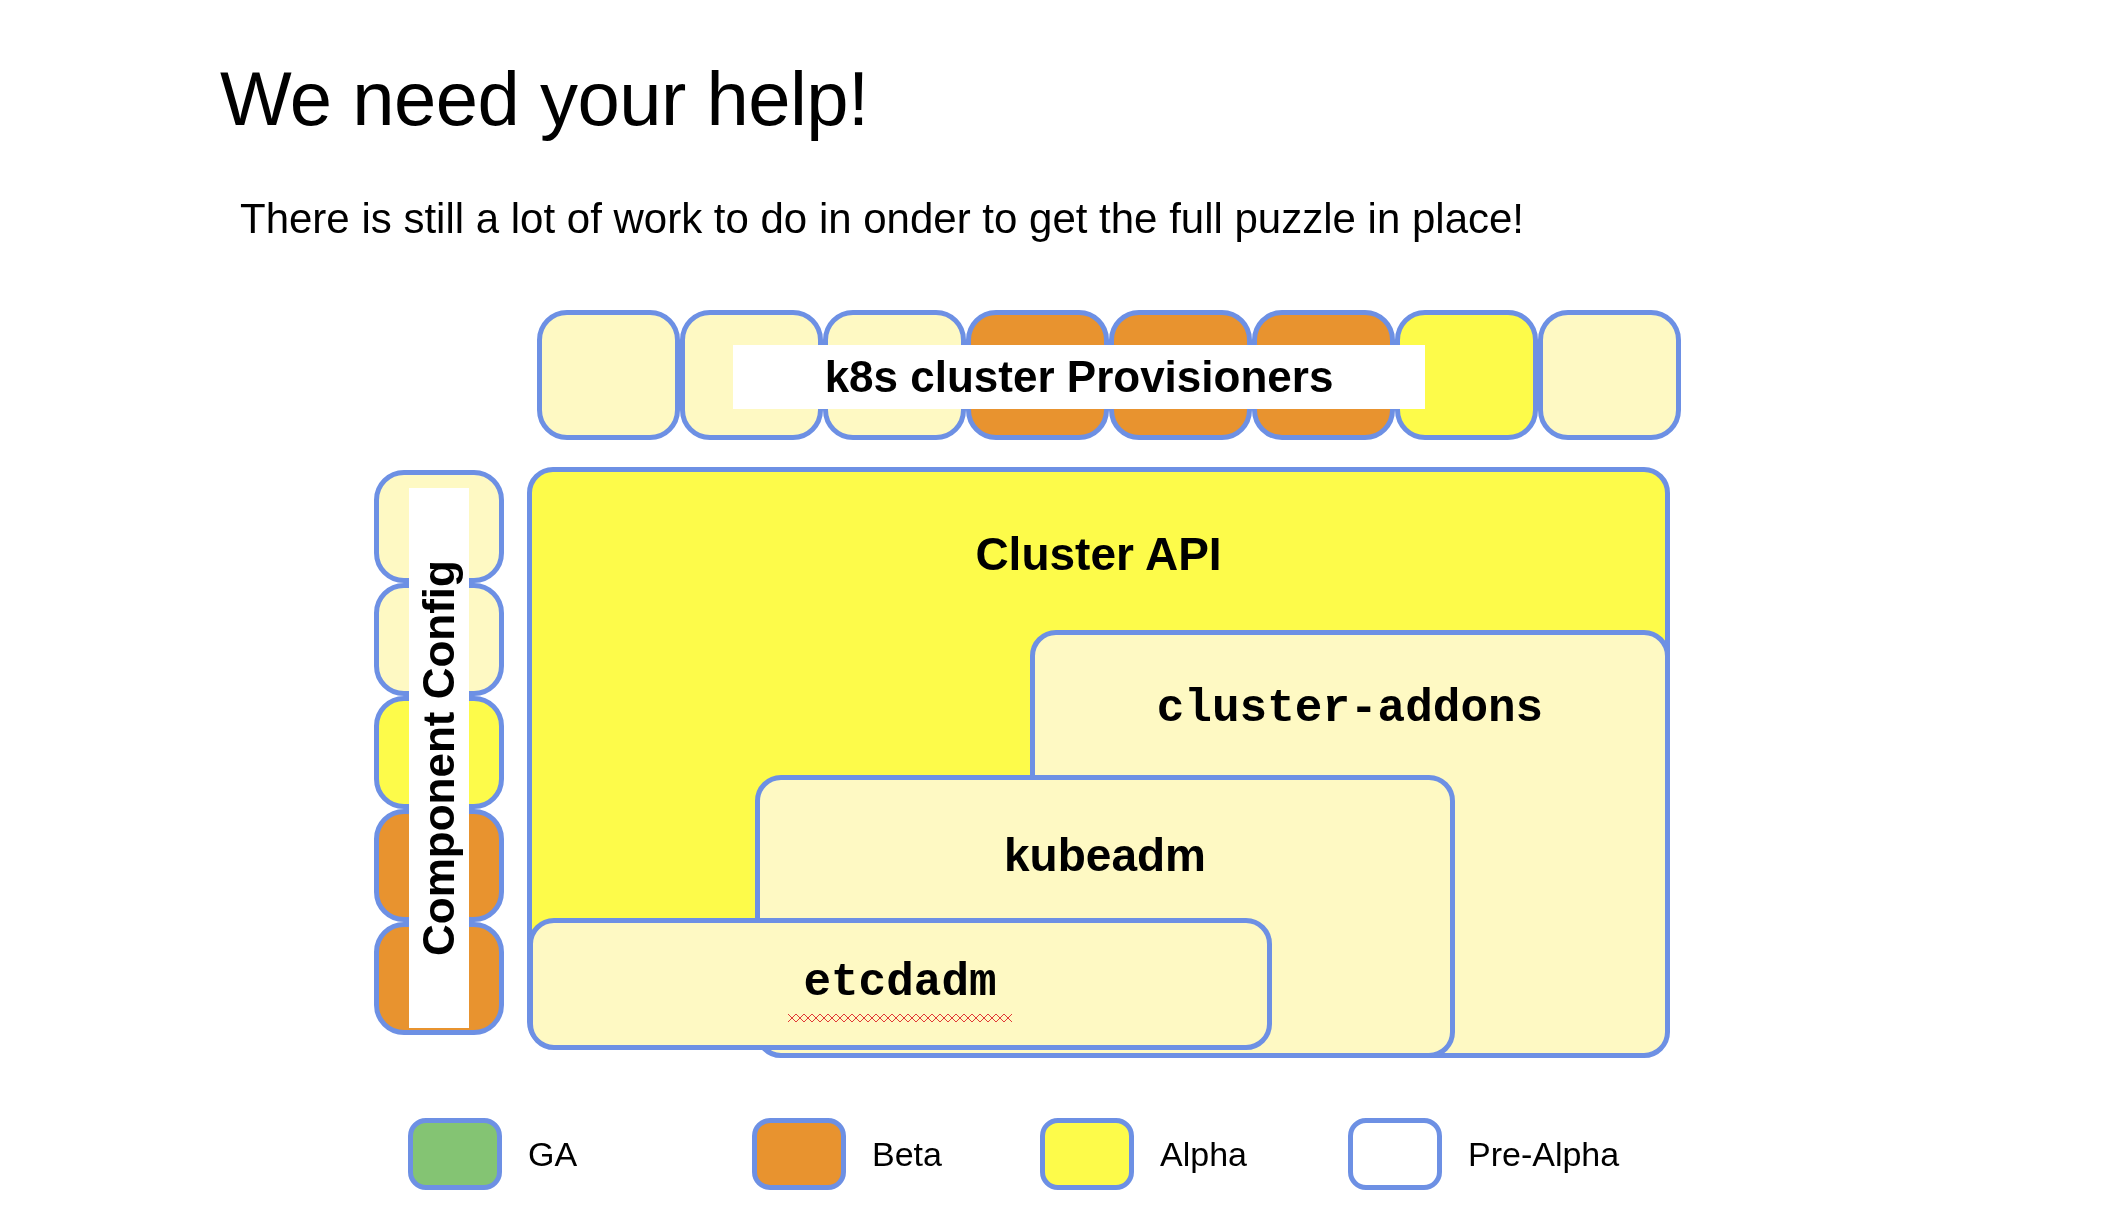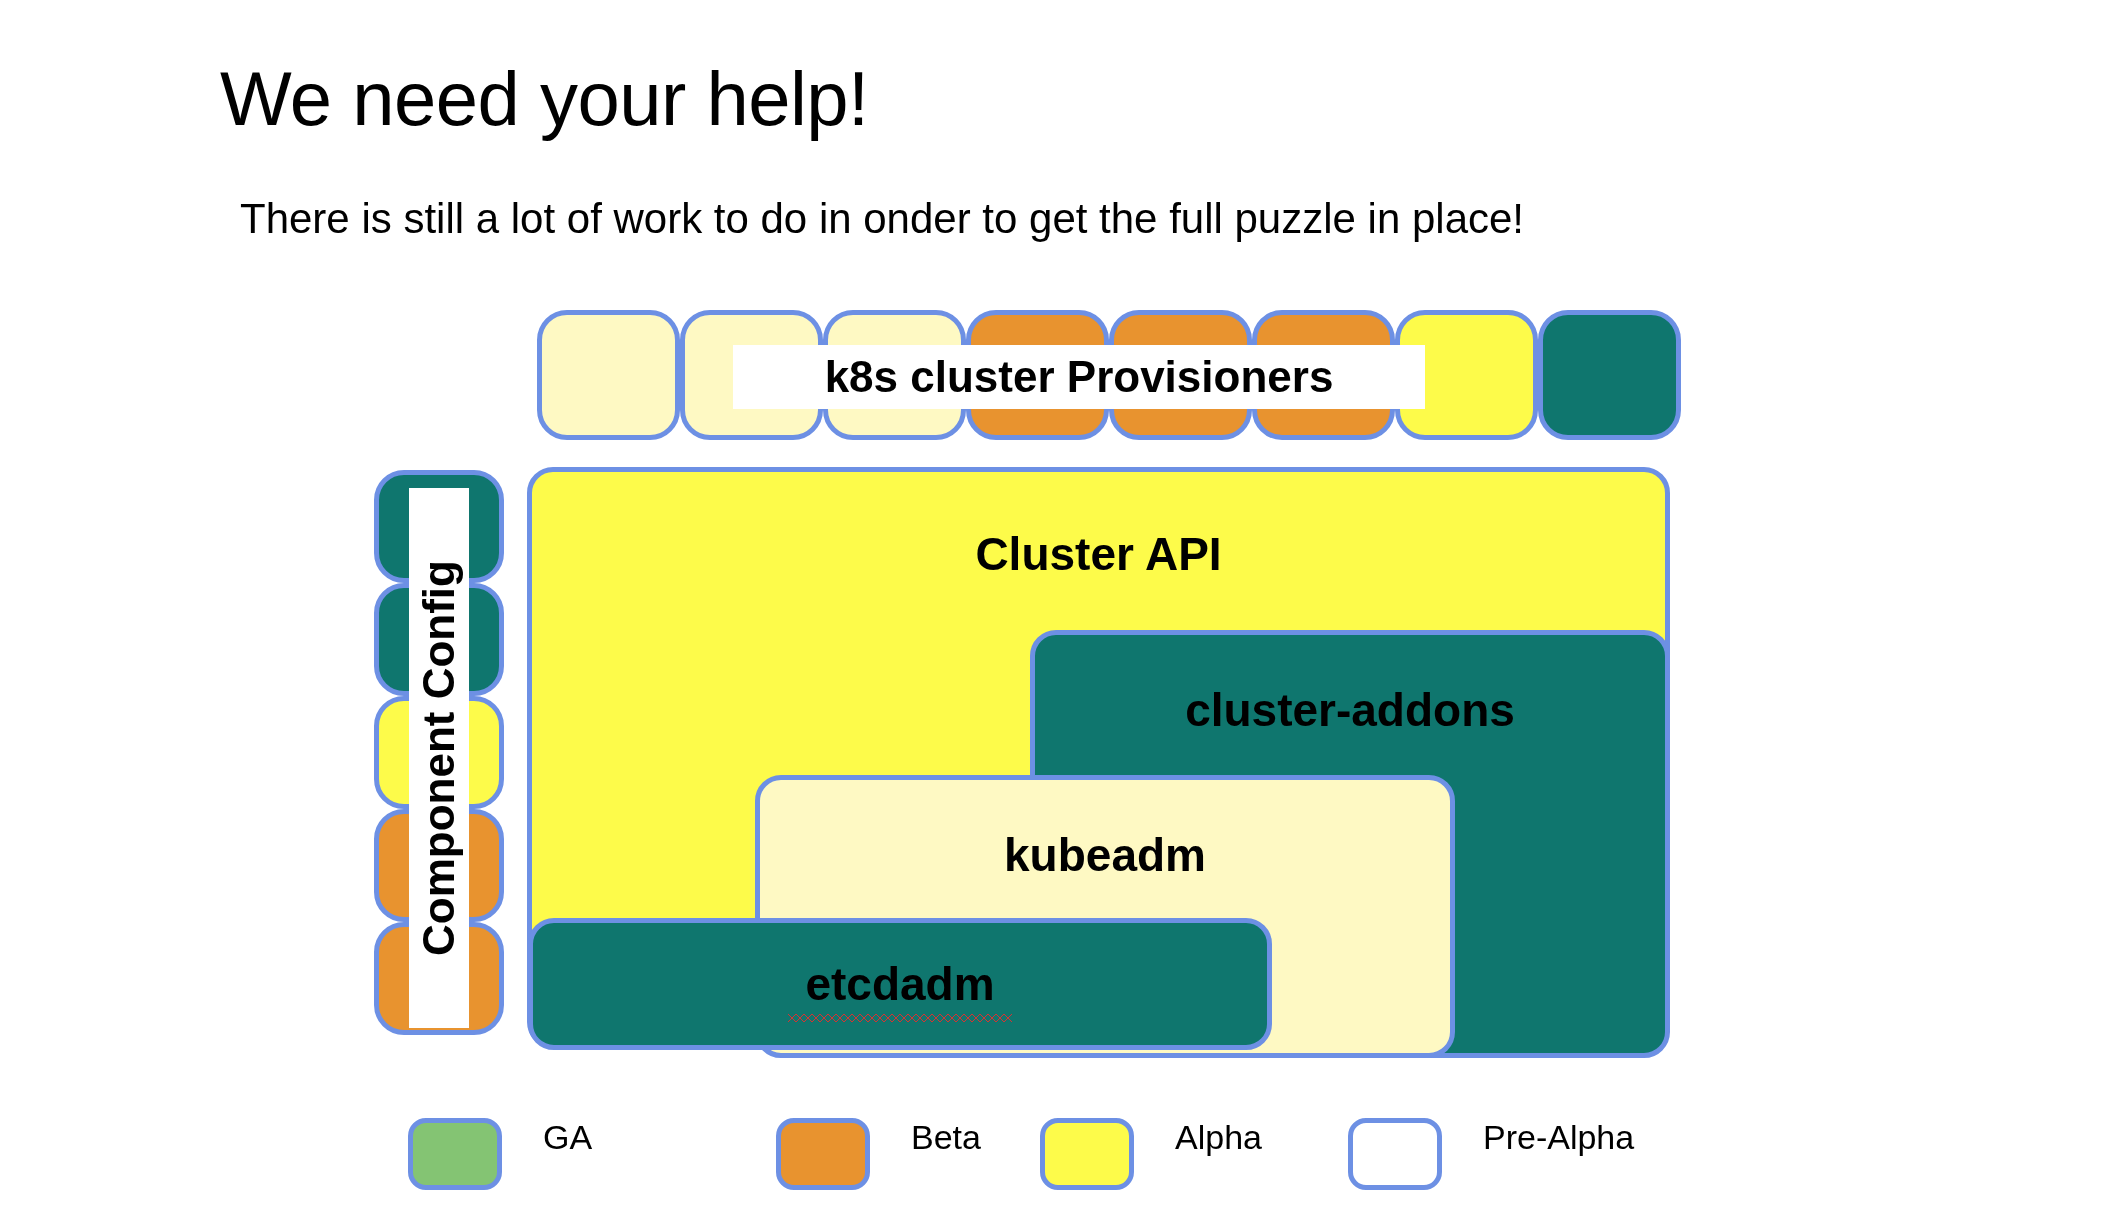--- a/index.html
+++ b/index.html
@@ -41,21 +41,21 @@
   .node {
     position: absolute;
     box-sizing: border-box;
     border: 5px solid #6d90e4;
     border-radius: 26px;
     background: #ffffff;
   }
   .node.ga      { background: #fef9c3; }
   .node.beta    { background: #e8932f; }
   .node.alpha   { background: #fdfb4a; }
-  .node.prealpha{ background: #0f766e; }
+  .node.prealpha{ background: #fef9c3; font-family: Liberation Mono, monospace; }
 
   .node-label {
     position: absolute;
     left: 0;
     right: 0;
     text-align: center;
     font-weight: bold;
     color: #000000;
     white-space: nowrap;
   }
@@ -176,21 +176,22 @@
     position: absolute;
     left: 0;
     top: 1118px;
     width: 2126px;
     height: 100px;
   }
   .legend-item {
     position: absolute;
     top: 0;
     display: flex;
-    gap: 41px;
+    align-items: center;
+    gap: 26px;
   }
   .legend-swatch {
     box-sizing: border-box;
     width: 94px;
     height: 72px;
     border: 5px solid #6d90e4;
     border-radius: 18px;
     flex: 0 0 auto;
   }
   .legend-swatch.ga      { background: #84c473; }
@@ -252,21 +253,21 @@
 <div class="node prealpha" id="etcdadm">
   <div class="node-label">etcdadm</div>
   <div class="misspell"></div>
 </div>
 
 <div id="legend">
   <div class="legend-item" style="left:408px;">
     <span class="legend-swatch ga"></span>
     <span class="legend-text">GA</span>
   </div>
-  <div class="legend-item" style="left:752px;margin-left:24px;">
+  <div class="legend-item" style="left:752px;">
     <span class="legend-swatch beta"></span>
     <span class="legend-text">Beta</span>
   </div>
   <div class="legend-item" style="left:1040px;">
     <span class="legend-swatch alpha"></span>
     <span class="legend-text">Alpha</span>
   </div>
   <div class="legend-item" style="left:1348px;">
     <span class="legend-swatch prealpha"></span>
     <span class="legend-text">Pre-Alpha</span>

